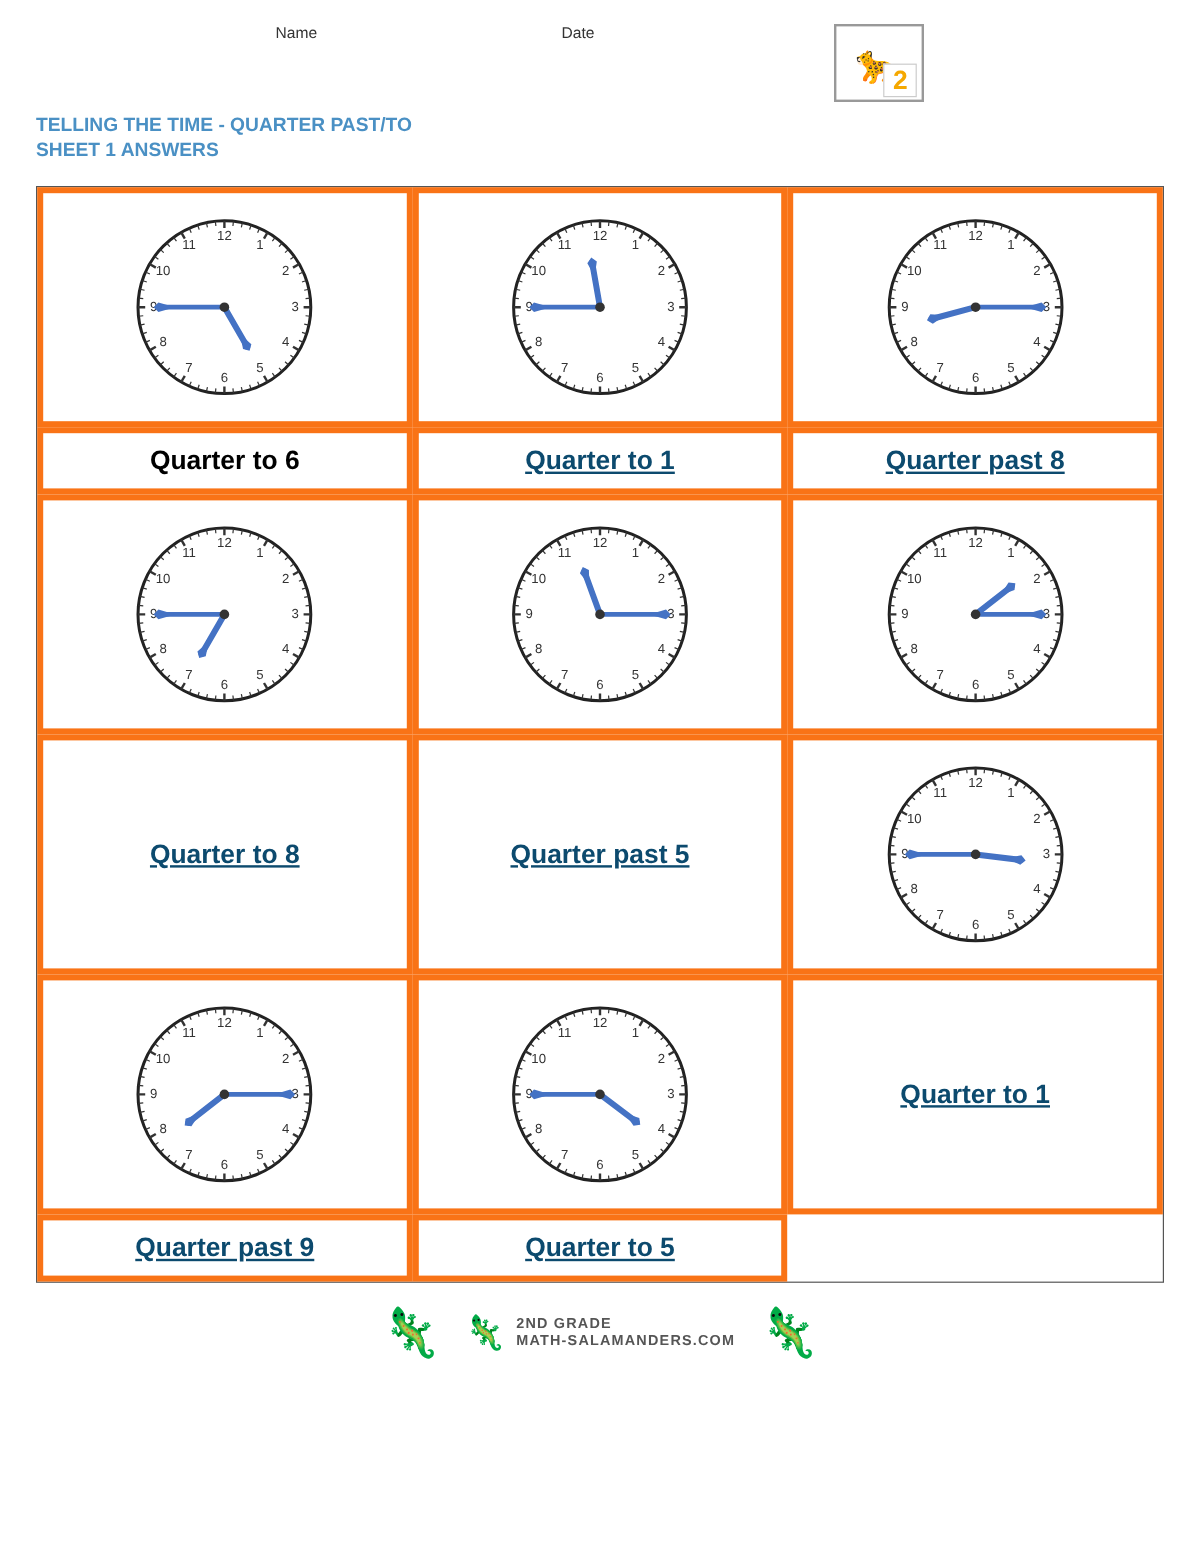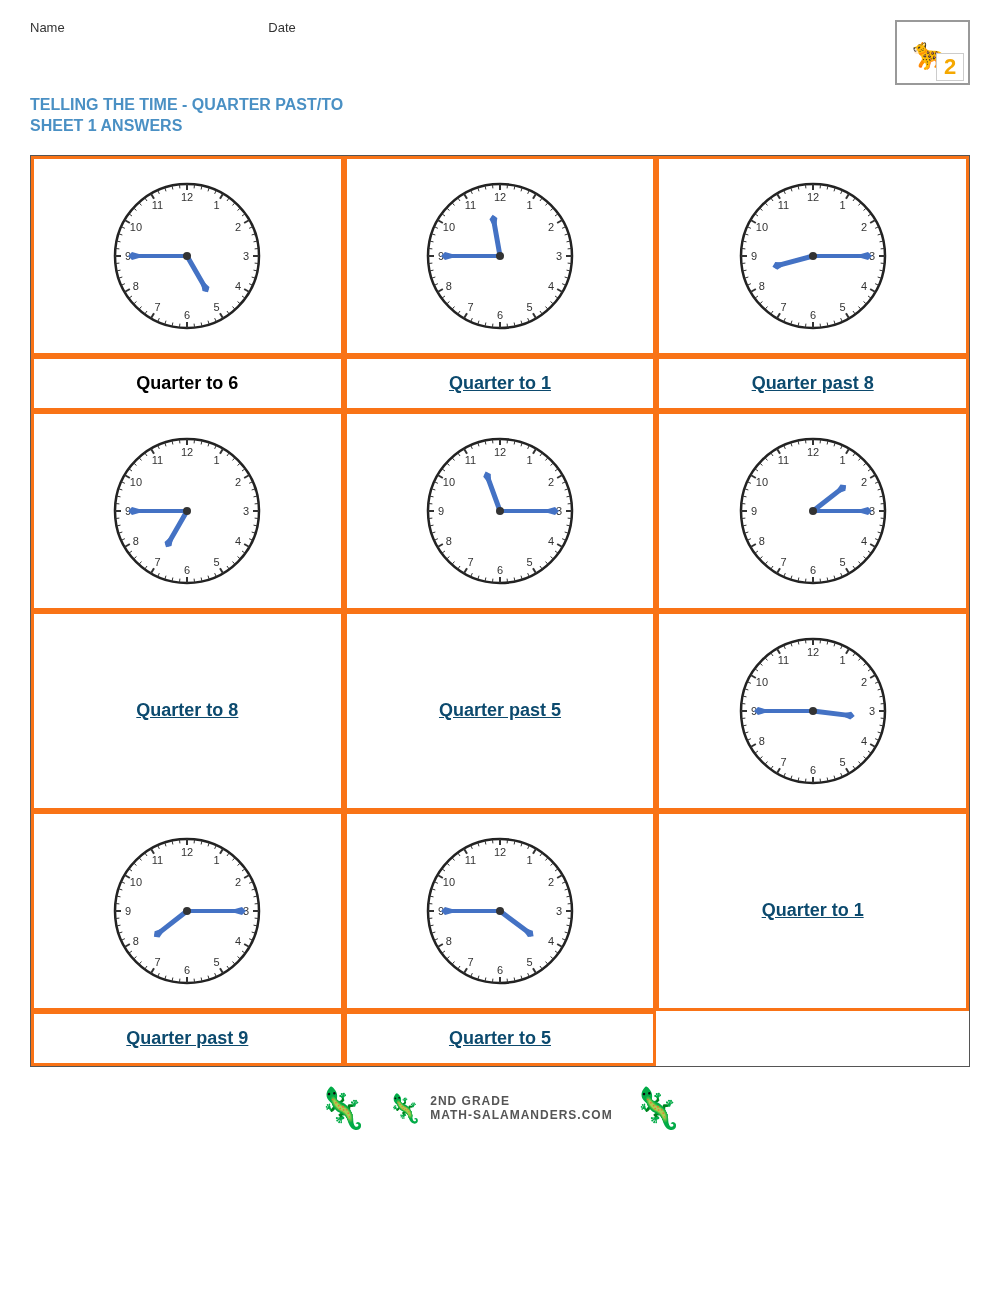--- a/index.html
+++ b/index.html
@@ -5,21 +5,21 @@
     * { box-sizing: border-box; margin: 0; padding: 0; }
     body {
       background: #fff;
       font-family: Arial, sans-serif;
       width: 1000px;
       min-height: 1294px;
       padding: 20px 30px;
     }
     .header-row {
       display: flex;
-      justify-content: space-between;
+      justify-content: center;
       align-items: flex-start;
       margin-bottom: 10px;
     }
     .name-date {
       font-size: 13px;
       color: #333;
     }
     .name-date span { margin-right: 200px; }
     .logo-box {
       border: 2px solid #999;
@@ -54,32 +54,32 @@
       font-weight: bold;
       line-height: 1.3;
       margin-bottom: 18px;
     }
     .grid {
       border: 1.5px solid #555;
       display: grid;
       grid-template-columns: repeat(3, 1fr);
     }
     .cell {
-      border: 3px solid #f97316;
+      border: 5px solid #f97316;
       display: flex;
       align-items: center;
       justify-content: center;
       padding: 10px;
     }
     .cell-clock {
       min-height: 200px;
     }
     .cell-label {
       min-height: 55px;
-      font-size: 18px;
+      font-size: 22px;
       font-weight: bold;
     }
     .label-black { color: #000; }
     .label-red { color: #0c4a6e; text-decoration: underline; }
     .footer {
       display: flex;
       justify-content: center;
       align-items: center;
       margin-top: 18px;
       gap: 20px;

